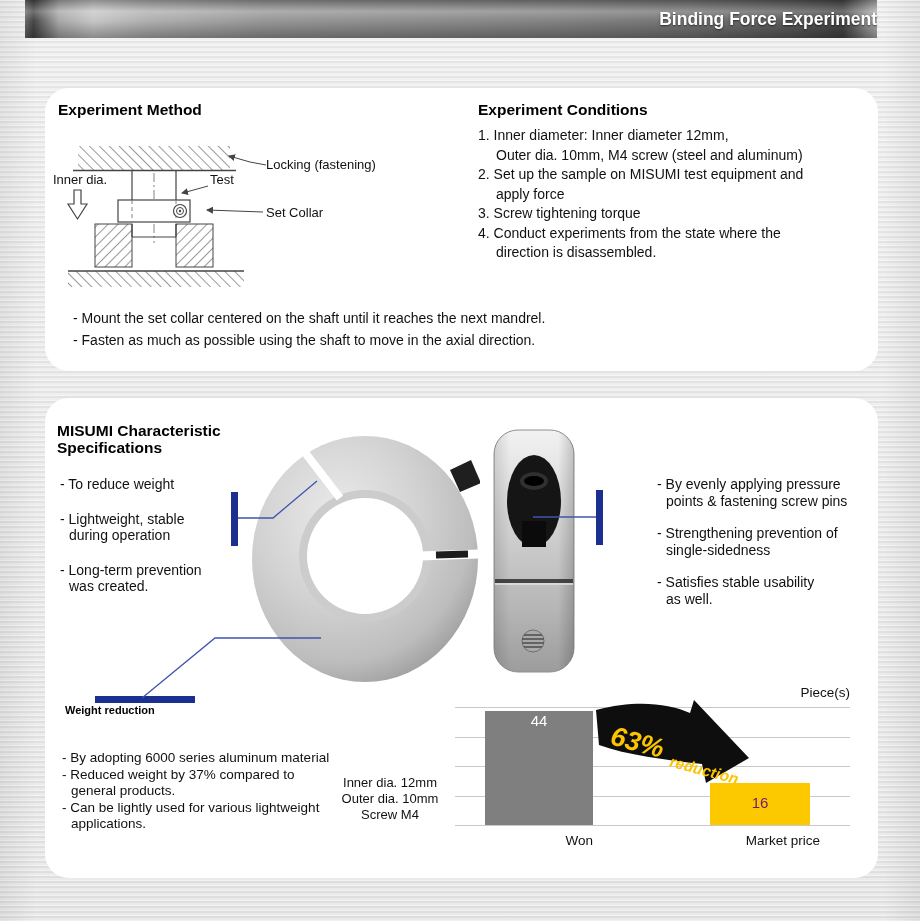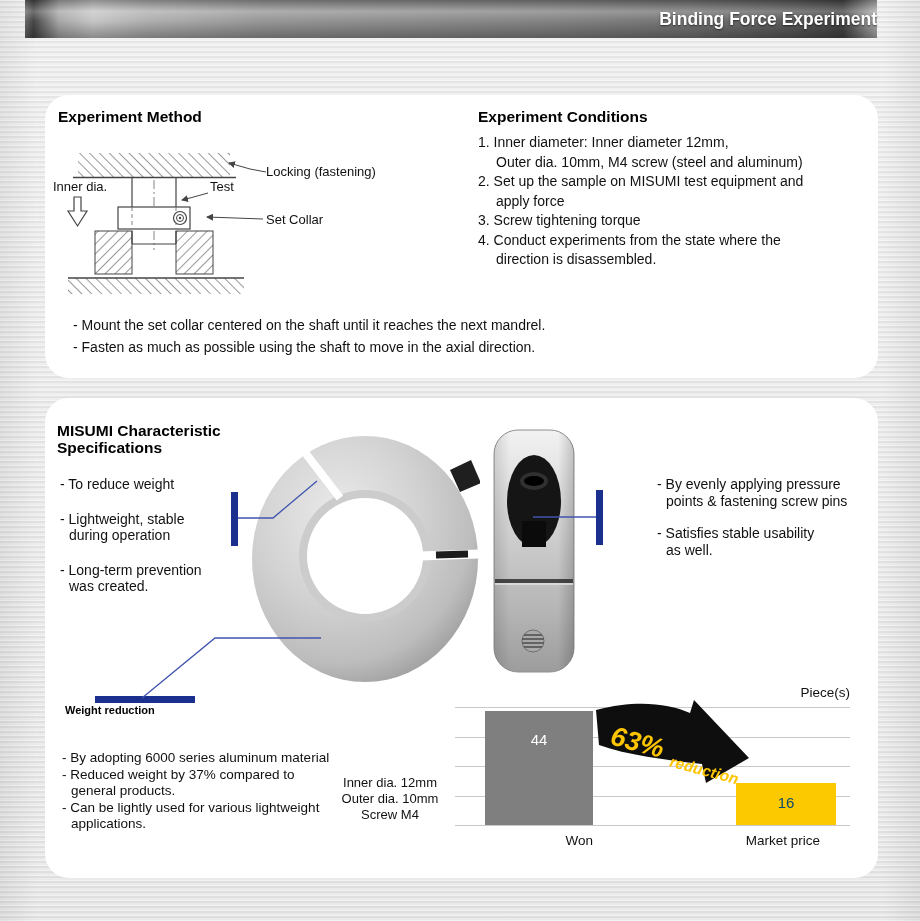--- a/index.html
+++ b/index.html
@@ -10,21 +10,21 @@
       repeating-linear-gradient(180deg, rgba(255,255,255,0.55) 0 1px, rgba(200,200,200,0.18) 1px 3px, rgba(255,255,255,0.25) 3px 5px),
       linear-gradient(180deg,#ececec,#e3e3e3);}
   .banner{position:absolute;left:25px;top:0;width:852px;height:38px;
     background:
       linear-gradient(180deg, rgba(0,0,0,0.28) 0%, rgba(255,255,255,0.22) 30%, rgba(255,255,255,0) 55%, rgba(0,0,0,0.30) 100%),
       linear-gradient(90deg,#6a6a6a 0%,#474747 1%,#a8a8a8 4%,#c6c6c6 8%,#b0b0b0 14%,#979797 28%,#8d8d8d 45%,#838383 62%,#747474 78%,#5a5a5a 90%,#454545 96%,#b0b0b0 100%);}
   .banner h1{margin:0;line-height:38px;text-align:right;font-size:17.5px;font-weight:bold;color:#fff;
     text-shadow:0 1px 2px rgba(0,0,0,0.6);}
   .subtitle{position:absolute;top:58px;left:0;width:100%;text-align:center;font-size:15.5px;color:#0d0d0d;}
   .panel{position:absolute;left:45px;width:833px;background:#fff;border-radius:24px;}
-  #panel1{top:95px;height:283px;}
+  #panel1{top:88px;height:283px;}
   #panel2{top:398px;height:480px;}
   .h2{position:absolute;font-size:15.5px;font-weight:bold;color:#000;margin:0;}
   .conditions{position:absolute;left:433px;top:38px;width:400px;list-style:none;margin:0;padding:0;
     font-size:14px;line-height:19.5px;}
   .conditions li{white-space:pre-line;text-indent:-18px;padding-left:18px;}
   .notes{position:absolute;left:28px;top:220px;width:780px;font-size:14px;line-height:21.5px;}
   .notes div{white-space:pre-line;}
   .points{position:absolute;list-style:none;margin:0;padding:0;font-size:14px;line-height:16.5px;}
   .points li{white-space:pre-line;text-indent:-9px;padding-left:9px;margin-bottom:18px;}
   #leftPoints{left:15px;top:78px;width:195px;}
@@ -38,23 +38,23 @@
   #navyL{left:186px;top:94px;width:7px;height:54px;}
   #navyR{left:551px;top:92px;width:7px;height:55px;}
   #navyB{left:50px;top:298px;width:100px;height:7px;}
   .callouts{position:absolute;left:0;top:0;pointer-events:none;}
   .w-title{left:20px;top:306px;font-size:11px;}
   .w-points{left:17px;top:352px;width:345px;font-size:13.5px;line-height:16.5px;}
   .w-points li{margin-bottom:0;}
   .gridline{position:absolute;height:1px;background:#c9c9c9;left:410px;width:395px;}
   .bar{position:absolute;text-align:center;}
   #barWon{left:440px;top:313px;width:108px;height:114px;background:#7f7f7f;
-    color:#fff;font-size:15px;padding-top:20px;box-sizing:border-box;}
-  #barMkt{left:691px;top:385px;width:100px;height:42px;background:#fcc800;
-    color:#0c4a6e;font-size:15px;line-height:40px;}
+    color:#fff;font-size:15px;padding-top:1px;box-sizing:border-box;}
+  #barMkt{left:665px;top:385px;width:100px;height:42px;background:#fcc800;
+    color:#701a75;font-size:15px;line-height:40px;}
   .xlab{position:absolute;top:435px;text-align:right;font-size:13.5px;}
   #xlabWon{left:440px;width:108px;}
   #xlabMkt{left:655px;width:120px;}
   .unit-label{position:absolute;left:655px;top:287px;width:150px;text-align:right;font-size:13.5px;}
   .row-labels{position:absolute;left:280px;top:377px;width:130px;text-align:center;font-size:13px;line-height:16px;}
   .arrow-annot{position:absolute;left:548px;top:300px;}
   .pct{font-size:27px;font-weight:bold;font-style:italic;fill:#fcc500;}
   .red{font-size:15.5px;font-weight:bold;font-style:italic;fill:#fcc500;}
 </style>
 </head>
@@ -132,20 +132,22 @@
     <ul class="points" id="leftPoints">
       <li>- To reduce weight</li>
       <li>- Lightweight, stable
 during operation</li>
       <li>- Long-term prevention
 was created.</li>
     </ul>
     <ul class="points" id="rightPoints">
       <li>- By evenly applying pressure
 points &amp; fastening screw pins</li>
+      <li>- Strengthening prevention of
+single-sidedness</li>
       <li>- Satisfies stable usability
 as well.</li>
     </ul>
 
     <svg class="ring-img" width="230" height="250" viewBox="0 0 230 250">
       <defs>
         <radialGradient id="ringMetal" cx="38%" cy="32%" r="80%">
           <stop offset="0%" stop-color="#eaeaea"></stop>
           <stop offset="45%" stop-color="#d2d2d2"></stop>
           <stop offset="75%" stop-color="#bdbdbd"></stop>

